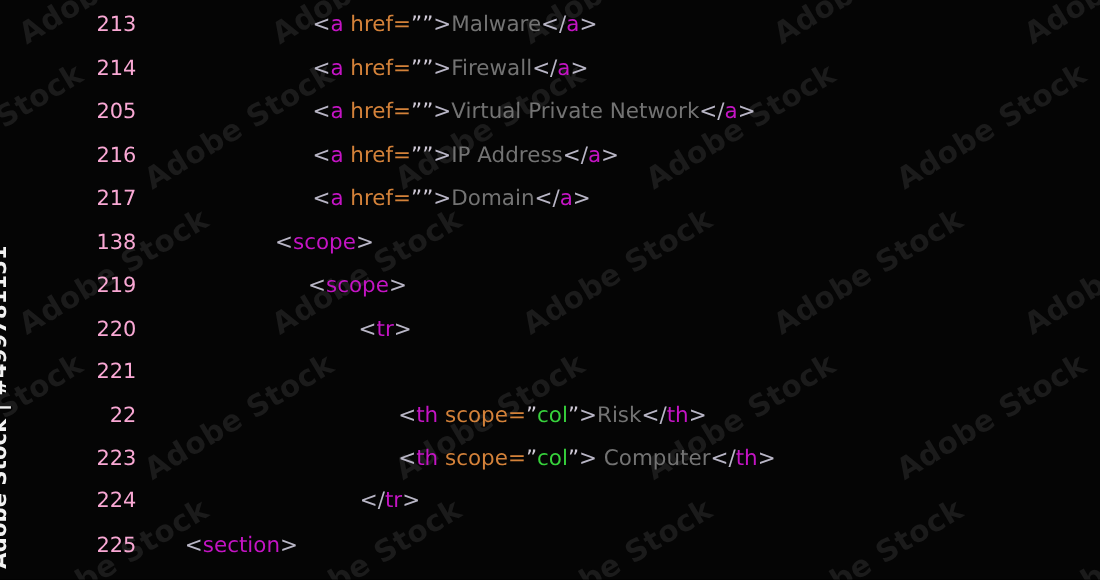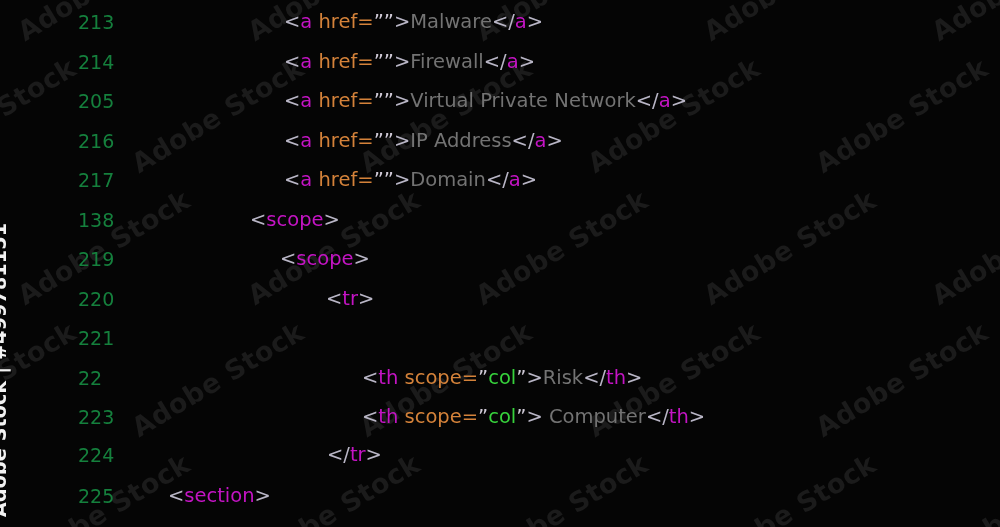--- a/index.html
+++ b/index.html
@@ -48,22 +48,22 @@
     left: 0;
     right: 0;
     height: 39.5px;
     display: block;
     white-space: pre;
   }
   .lineno {
     position: absolute;
     left: 78px;
     width: 46px;
-    text-align: left;
-    color: #15803d;
+    text-align: right;
+    color: #f9a8d4;
     font-family: "DejaVu Sans", sans-serif;
     font-size: 19px;
     line-height: 28px;
   }
   .linecode {
     position: absolute;
     left: 160px;
     color: #e8e8ea;
     font-family: "DejaVu Sans", sans-serif;
     font-size: 19.5px;

